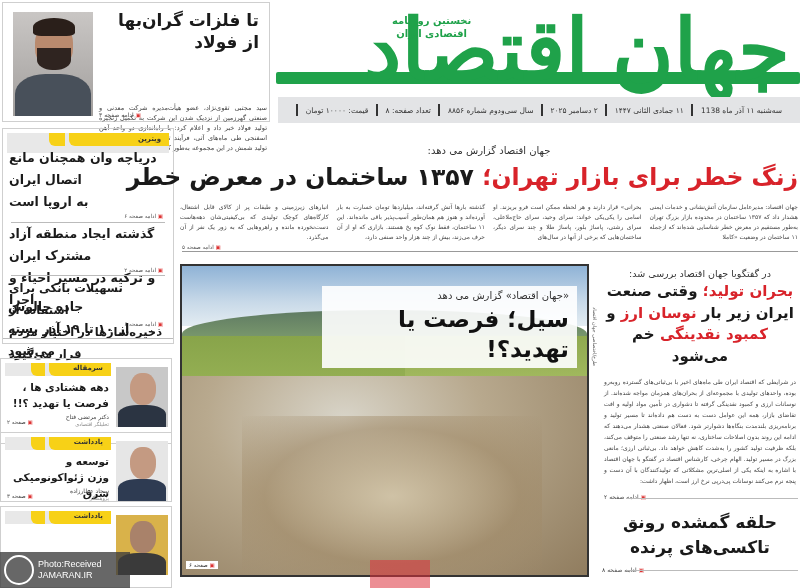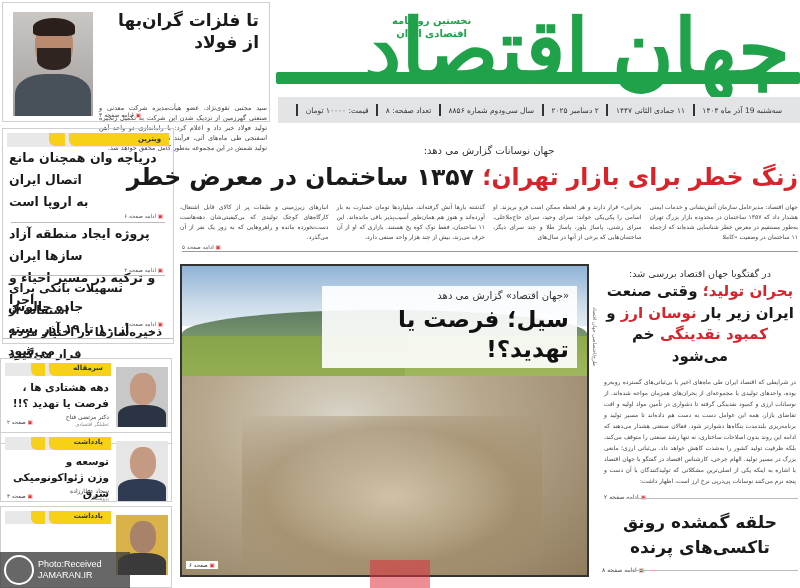--- a/index.html
+++ b/index.html
@@ -24,21 +24,21 @@
     .teaser-photo .hair { position: absolute; left: 20px; top: 6px; width: 42px; height: 18px; background: #2a1f1a; border-radius: 50% 50% 20% 20%; }
     .teaser-photo .beard { position: absolute; left: 24px; top: 36px; width: 34px; height: 22px; background: #2f2420; border-radius: 0 0 45% 45%; }
     .teaser-photo .body { position: absolute; left: 2px; top: 62px; width: 76px; height: 50px; background: #48505a; border-radius: 40% 40% 0 0; }
     .teaser-title { position: absolute; right: 10px; top: 6px; width: 165px; font-size: 17px; font-weight: bold; line-height: 22px; text-align: right; }
     .teaser-body { position: absolute; right: 2px; top: 55px; width: 168px; font-size: 6.5px; line-height: 10px; color: #444; text-align: justify; margin-top: 45px; }
     .teaser-more { position: absolute; left: 96px; top: 108px; font-size: 6px; color: #444; }
 
     
     .leftcol { left: 2px; top: 128px; width: 172px; height: 460px; }
     .showcase { position: absolute; left: 0; top: 0; width: 172px; height: 216px; border: 1px solid #cfcfcf; }
-    .tab-strip { position: absolute; left: 4px; right: 4px; top: 4px; height: 14px; background: #e8e8e8; }
+    .tab-strip { position: absolute; left: 4px; right: 4px; top: 4px; height: 20px; background: #e8e8e8; }
     .tab-strip .yel { position: absolute; right: 0; top: 0; width: 100px; height: 13px; background: #f7d117; border-radius: 0 0 0 6px; }
     .tab-strip .yel2 { position: absolute; right: 104px; top: 0; width: 16px; height: 13px; background: #f7d117; border-radius: 0 0 0 6px; }
     .tab-label { position: absolute; right: 8px; top: 2px; font-size: 7px; color: #333; font-weight: bold; }
     .lc-item { position: absolute; left: 6px; right: 6px; text-align: left; font-size: 12.5px; font-weight: bold; line-height: 22px; }
     .lc-more { position: absolute; right: 10px; font-size: 5.5px; color: #555; }
     .lc-sep { position: absolute; left: 8px; right: 8px; height: 1px; background: #bbb; }
 
     .opinion { position: absolute; left: 0; width: 172px; border: 1px solid #cfcfcf; }
     .op-photo { position: absolute; left: 115px; top: 8px; width: 52px; height: 60px; background: #bbb; overflow: hidden; }
     .op-photo .head { position: absolute; left: 14px; top: 6px; width: 26px; height: 32px; border-radius: 45%; background: #b88b73; }
@@ -101,21 +101,21 @@
 <div class="abs masthead">
   <div class="logo-bar"></div>
   <div class="logo-text">جهان اقتصاد</div>
   <div class="tagline">
     <div>نخستین روزنامه</div>
     <div>اقتصادی ایران</div>
   </div>
 </div>
 
 <div class="abs datebar">
-  <span>سه‌شنبه 19 آذر ماه ۱۴۰۴</span>
+  <span>سه‌شنبه ۱۱ آذر ماه 1138</span>
   <span class="sep"></span>
   <span>۱۱ جمادی الثانی ۱۴۴۷</span>
   <span class="sep"></span>
   <span>۲ دسامبر ۲۰۲۵</span>
   <span class="sep"></span>
   <span>سال سی‌ودوم شماره ۸۸۵۶</span>
   <span class="sep"></span>
   <span>تعداد صفحه: ۸</span>
   <span class="sep"></span>
   <span>قیمت: ۱۰۰۰۰ تومان</span>
@@ -145,21 +145,21 @@
       <div class="tab-label">ویترین</div>
     </div>
     <div class="lc-item" style="top:18px;">
       <div>دریاچه وان همچنان مانع اتصال ایران</div>
       <div>به اروپا است</div>
     </div>
     <div class="lc-more" style="top:84px;"><span class="pagemark">▣</span> <span>ادامه صفحه ۶</span></div>
     <div class="lc-sep" style="top:93px;"></div>
 
     <div class="lc-item" style="top:76px;">
-      <div style="margin-top:18px;">پروژه ایجاد منطقه آزاد سازها ایران</div>
+      <div style="margin-top:18px;">گذشته ایجاد منطقه آزاد مشترک ایران</div>
       <div>و ترکیه در مسیر احیاء و اجرا</div>
     </div>
     <div class="lc-more" style="top:138px;"><span class="pagemark">▣</span> <span>ادامه صفحه ۲</span></div>
     <div class="lc-sep" style="top:146px;"></div>
 
     <div class="lc-item" style="top:148px; font-size:11.5px;">
       <div>تسهیلات بانکی برای استفاده از</div>
       <div>ذخیره‌سازها در اختیار مردم قرار می‌گیرد</div>
     </div>
     <div class="lc-more" style="top:192px;"><span class="pagemark">▣</span> <span>ادامه صفحه ۶</span></div>
@@ -218,21 +218,21 @@
       <div class="body" style="background:#3a3a3a;"></div>
       <div class="head" style="background:#a9826a;"></div>
     </div>
   <div class="op-strip">
       <div class="yel"></div>
       <div class="yel2"></div>
       <div class="op-label">یادداشت</div>
     </div>
 </div>
 
-<div class="abs kicker" style="left:180px; width:618px;">جهان نوسانات گزارش می دهد:</div>
+<div class="abs kicker" style="left:180px; width:618px;">جهان اقتصاد گزارش می دهد:</div>
 <div class="abs headline">
   <span class="red">زنگ خطر برای بازار تهران؛</span><span> ۱۳۵۷ ساختمان در معرض خطر</span>
 </div>
 <div class="abs hl-cols">
   <div class="hl-col">جهان اقتصاد: مدیرعامل سازمان آتش‌نشانی و خدمات ایمنی هشدار داد که ۱۳۵۷ ساختمان در محدوده بازار بزرگ تهران به‌طور مستقیم در معرض خطر شناسایی شده‌اند که ازجمله ۱۱ ساختمان در وضعیت «کاملا</div>
   <div class="hl-col">بحرانی» قرار دارند و هر لحظه ممکن است فرو بریزند. او اسامی را یکی‌یکی خواند: سرای وحید، سرای حاج‌ملاعلی، سرای رشتی، پاساژ بلور، پاساژ طلا و چند سرای دیگر، ساختمان‌هایی که برخی از آنها در سال‌های</div>
   <div class="hl-col">گذشته بارها آتش گرفته‌اند، میلیاردها تومان خسارت به بار آورده‌اند و هنوز هم همان‌طور آسیب‌پذیر باقی مانده‌اند. این ۱۱ ساختمان، فقط نوک کوه یخ هستند. بازاری که او از آن حرف می‌زند، بیش از چند هزار واحد صنفی دارد،</div>
   <div class="hl-col">انبارهای زیرزمینی و طبقات پر از کالای قابل اشتعال، کارگاه‌های کوچک تولیدی که بی‌کیفیتی‌شان دهه‌هاست دست‌نخورده مانده و راهروهایی که به زور یک نفر از آن می‌گذرد.</div>
 </div>
 <div class="abs hl-more"><span class="pagemark">▣</span> <span>ادامه صفحه ۵</span></div>

